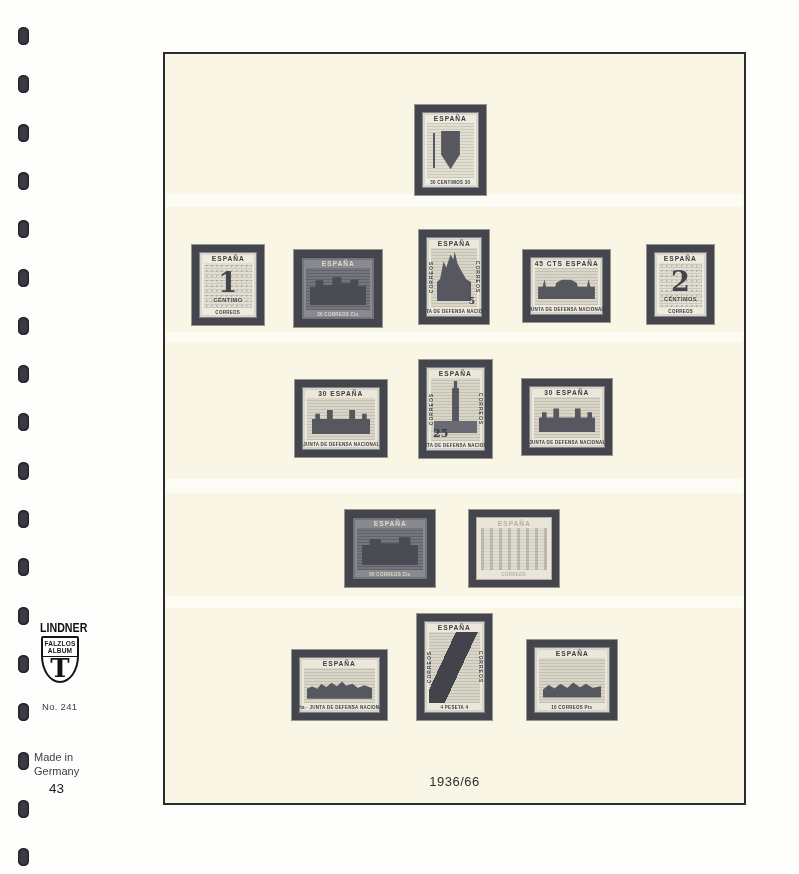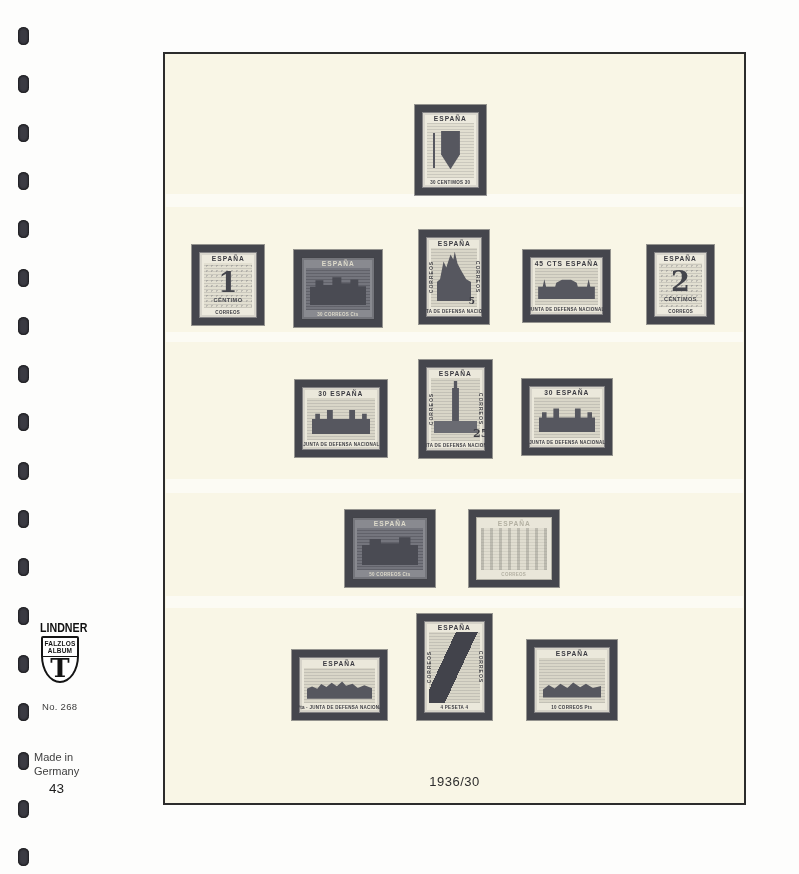--- a/index.html
+++ b/index.html
@@ -75,21 +75,21 @@
     letter-spacing:1px;z-index:3;
   }
   .s-side-l{left:1.5px;transform:translateY(-50%) rotate(180deg);}
   .s-side-r{right:1.5px;}
   .s-valwrap{z-index:3;text-align:center;}
   .vp-center{position:absolute;inset:0;display:flex;flex-direction:column;align-items:center;justify-content:center;}
   .vp-center .s-value{font-family:"DejaVu Serif",serif;font-size:27px;font-weight:bold;color:#44454c;line-height:1;}
   .vp-center .s-vcap{font-size:5.5px;font-weight:bold;color:#44454c;letter-spacing:0.5px;margin-top:1px;}
   .vp-br{position:absolute;right:2px;bottom:1px;}
   .vp-br .s-value{font-family:"DejaVu Serif",serif;font-size:9px;font-weight:bold;color:#3b3b42;}
-  .vp-bl{position:absolute;left:2px;bottom:1px;margin-left:40px;}
+  .vp-bl{position:absolute;left:2px;bottom:1px;}
   .vp-bl .s-value{font-family:"DejaVu Serif",serif;font-size:11px;font-weight:bold;color:#3b3b42;}
   
   .motif{position:absolute;inset:0;}
   .motif::before{content:"";position:absolute;background:#56575f;}
   .m-numeral{background-image:radial-gradient(rgba(90,90,100,0.28) 1px, transparent 1px);background-size:5px 5px;}
   .m-numeral::before{display:none;}
   .m-arms::before{inset:14% 30% 16% 30%;clip-path:polygon(0 0,100% 0,100% 62%,50% 100%,0 62%);}
   .m-arms::after{content:"";position:absolute;left:12%;top:18%;width:5%;height:64%;background:#56575f;
     box-shadow:55.5px 0 0 #56575f;}
   .m-cathedral::before{inset:6% 12% 10% 12%;
@@ -149,33 +149,33 @@
   </div>
 
 <div class="brand-logo">LINDNER</div>
 <div class="brand-shield">
   <div class="shield-top">
     <div>FALZLOS</div>
     <div>ALBUM</div>
   </div>
   <div class="shield-letter">T</div>
 </div>
-<div class="brand-no">No. 268</div>
+<div class="brand-no">No. 241</div>
 <div class="brand-origin">
   <div>Made in</div>
   <div>Germany</div>
 </div>
 <div class="brand-pageno">43</div>
 
 <div class="album-page">
   <div class="band" style="top:140px;height:13px;"></div>
   <div class="band" style="top:278px;height:10px;"></div>
   <div class="band" style="top:425px;height:14px;"></div>
   <div class="band" style="top:542px;height:12px;"></div>
-  <div class="year-label">1936/30</div>
+  <div class="year-label">1936/66</div>
 <div class="stamp tone-light" style="left: 250px; top: 51px; width: 71px; height: 90px;">
       <div class="paper">
         <div class="s-top">ESPAÑA</div>
         <div class="s-vignette">
           <div class="motif m-arms"></div>
         </div>
         <div class="s-bottom">30 CENTIMOS 30</div>
       </div>
     </div>
     <div class="stamp tone-light" style="left: 27px; top: 191px; width: 72px; height: 80px;">

